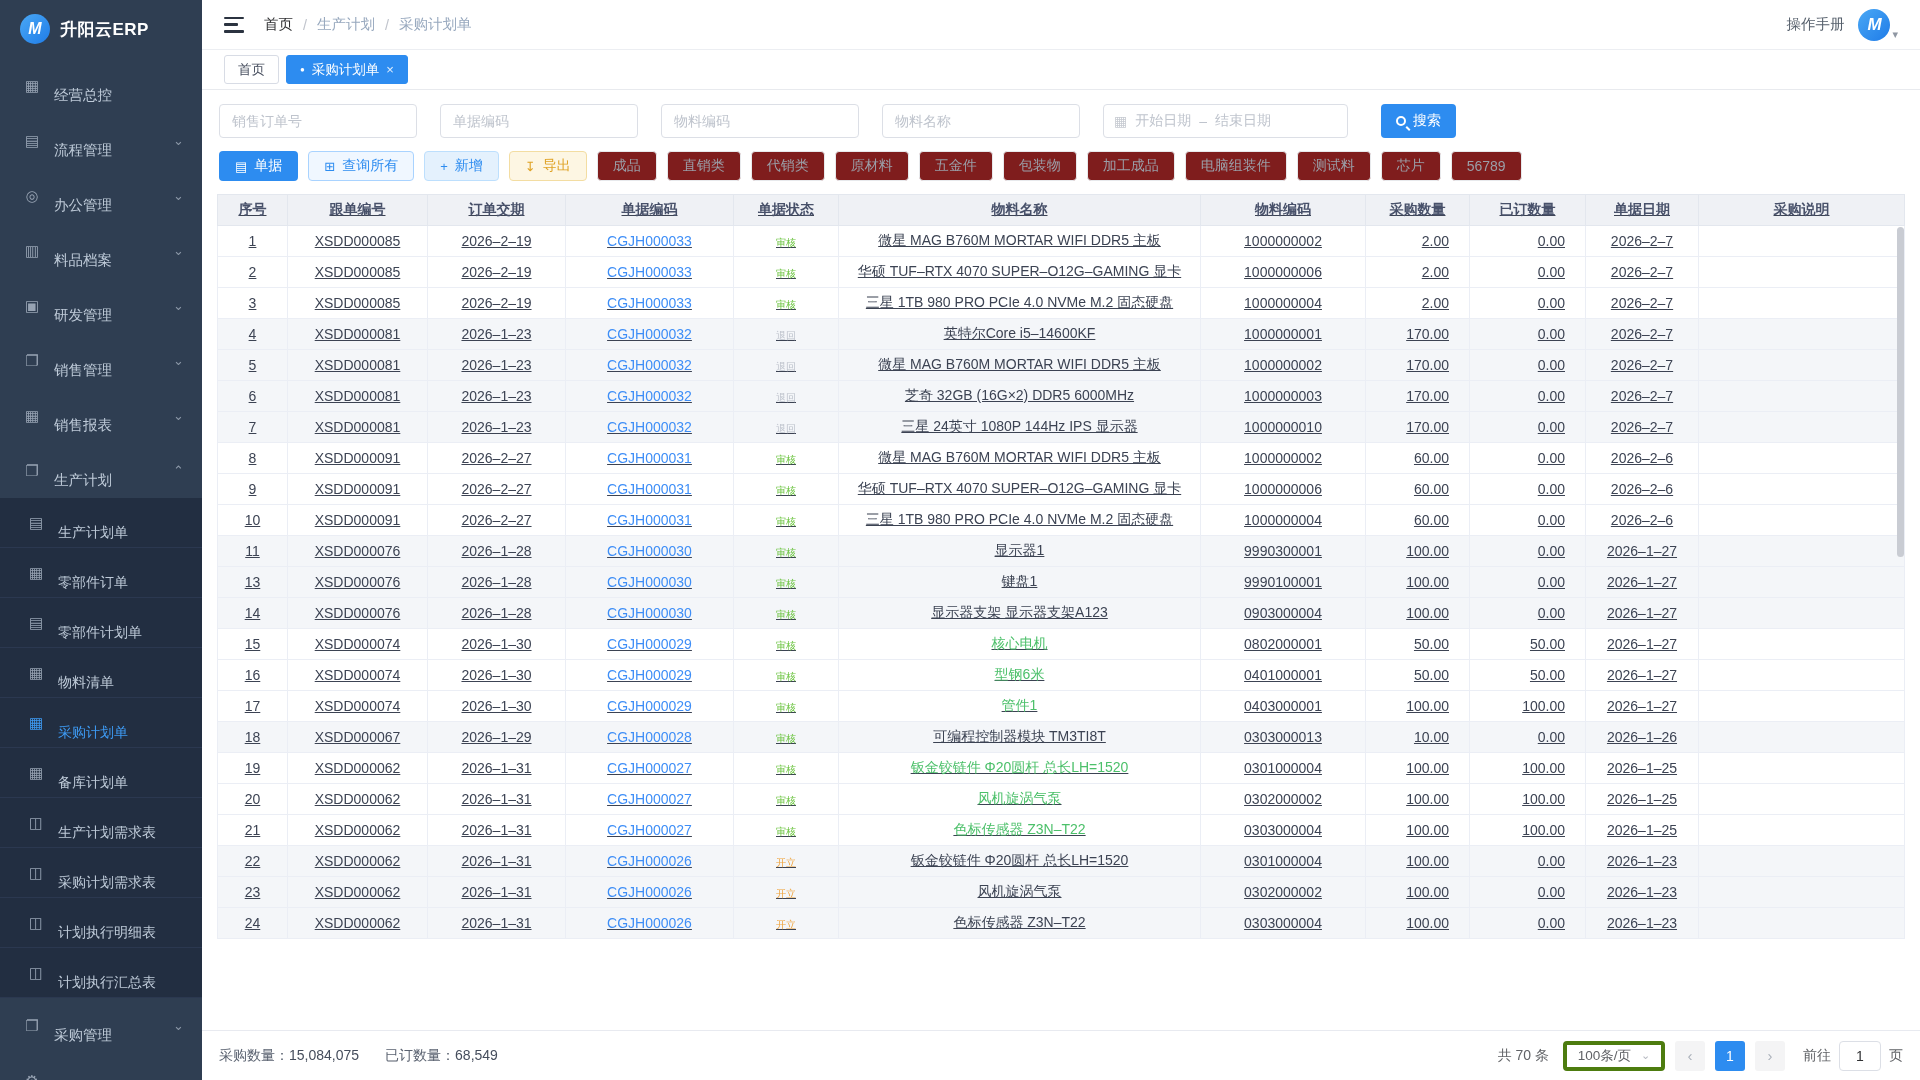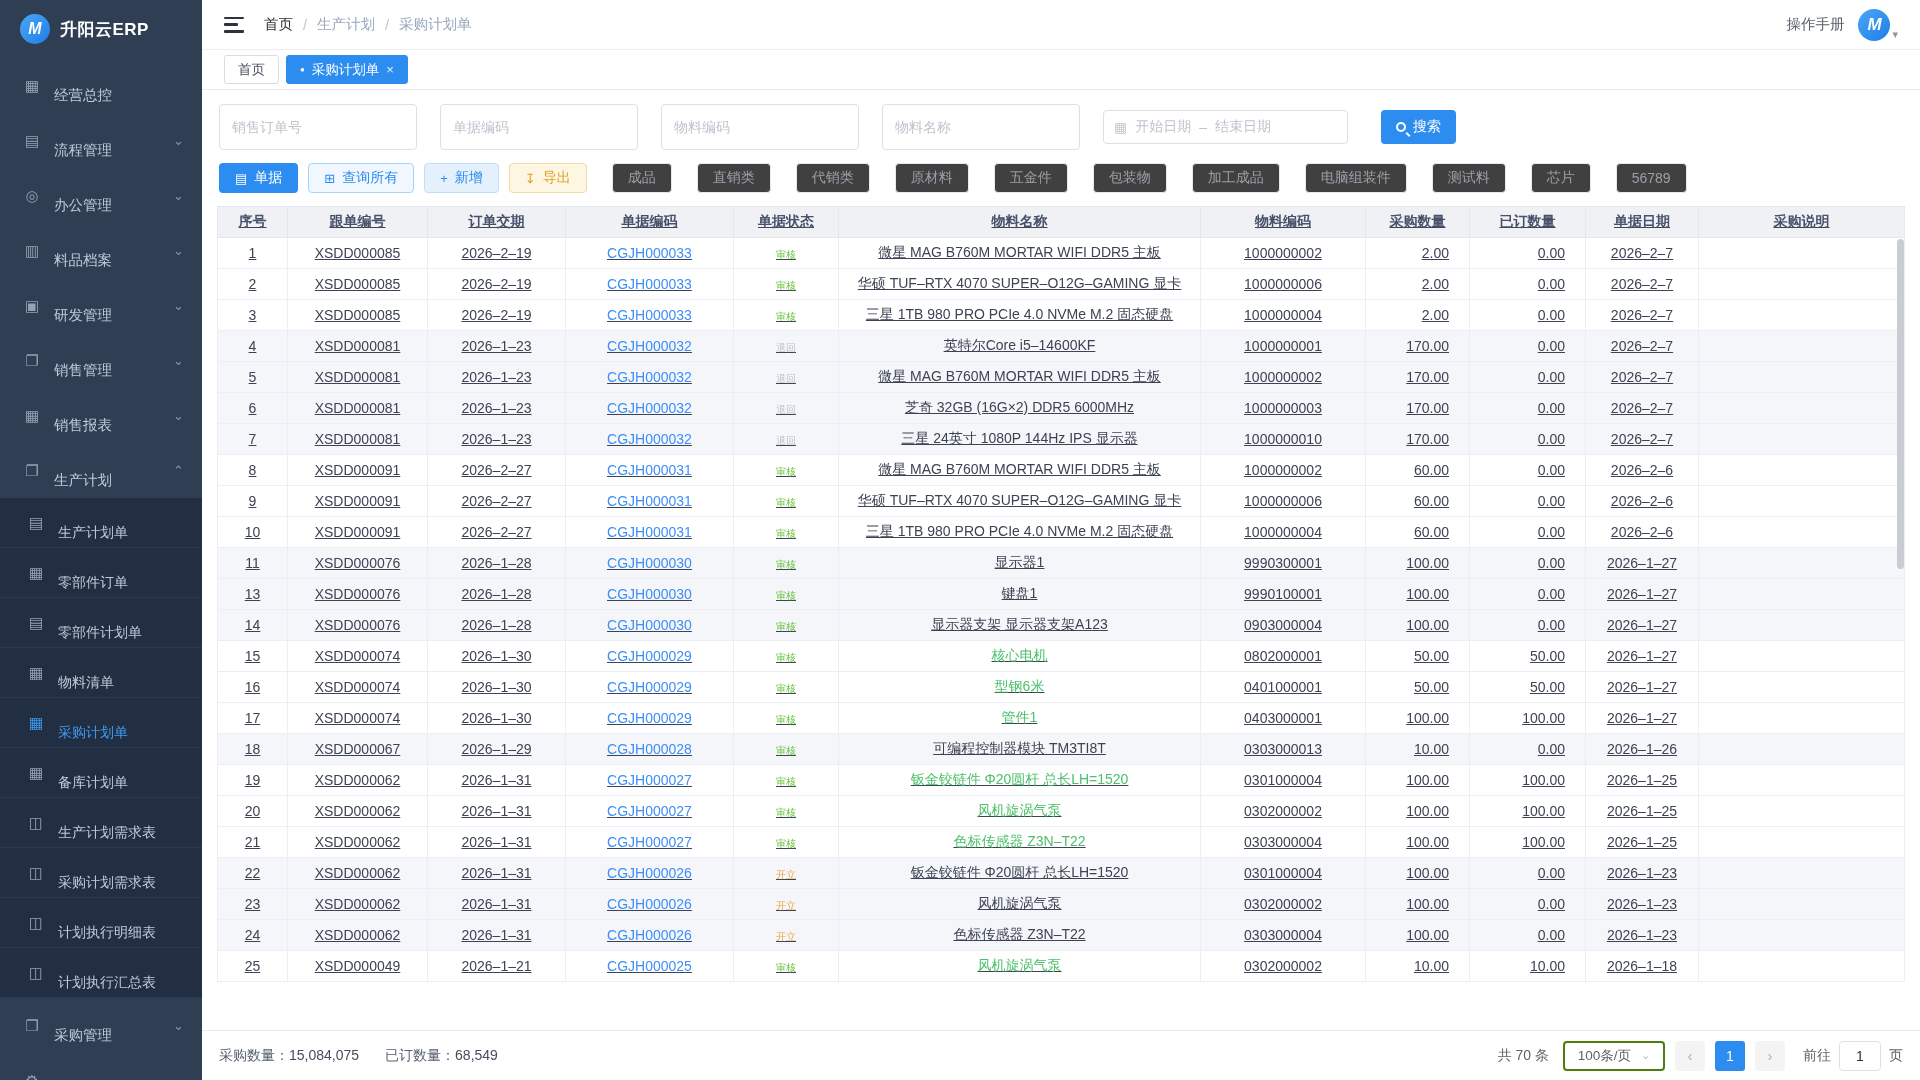--- a/index.html
+++ b/index.html
@@ -45,39 +45,39 @@
   .tab { height:29px; display:flex; align-items:center; gap:7px; padding:0 13px; border:1px solid #d8dce5; border-radius:3px; background:#fff; color:#495060; font-size:13.5px; cursor:pointer; }
   .tab.active { background:#2d8cf0; border-color:#2d8cf0; color:#fff; }
   .tab-dot { font-size:8px; line-height:1; }
   .tab-dot:empty, .tab-close:empty { display:none; }
   .tab-close { font-size:13px; opacity:.85; cursor:pointer; }
 
   .content { flex:1; display:flex; flex-direction:column; min-height:0; }
 
   
   .filters { display:flex; align-items:center; gap:23px; padding:14px 17px 10px; flex:none; }
-  .f-input { width:198px; height:46px; border:1px solid #dcdfe6; border-radius:4px; padding:0 12px; font-size:14px; color:#303133; outline:none; font-family:inherit; }
+  .f-input { width:198px; height:34px; border:1px solid #dcdfe6; border-radius:4px; padding:0 12px; font-size:14px; color:#303133; outline:none; font-family:inherit; }
   .f-input::placeholder { color:#bfc4cd; }
   .date-range { width:245px; height:34px; border:1px solid #dcdfe6; border-radius:4px; display:flex; align-items:center; padding:0 10px; gap:8px; color:#bfc4cd; font-size:14px; cursor:pointer; }
   .cal-icon { color:#c6cad1; font-size:14px; }
   .date-sep { color:#bfc4cd; }
   .search-btn { height:34px; padding:0 15px; margin-left:10px; background:#2d8cf0; border:none; border-radius:4px; color:#fff; font-size:14px; display:flex; align-items:center; gap:7px; cursor:pointer; font-family:inherit; }
   .mag-icon { width:10px; height:10px; border:2px solid #fff; border-radius:50%; position:relative; display:inline-block; }
   .mag-icon::after { content:""; position:absolute; width:2px; height:5px; background:#fff; transform:rotate(-45deg); left:9px; top:8px; }
 
   
   .actions { display:flex; align-items:center; gap:10px; padding:3px 17px 13px; flex:none; }
   .abtn { height:30px; padding:0 15px; border-radius:4px; font-size:14px; display:flex; align-items:center; gap:7px; cursor:pointer; border:1px solid transparent; font-family:inherit; background:#fff; }
   .abtn .a-glyph:empty { display:none; }
   .abtn .a-glyph { font-size:13px; }
   .abtn.primary { background:#2d8cf0; color:#fff; }
   .abtn.outline { background:#f0f7ff; border-color:#a9d3ff; color:#2d8cf0; }
   .abtn.soft    { background:#e4f1fd; border-color:#bddffd; color:#2d8cf0; }
   .abtn.warn    { background:#fdf6e3; border-color:#f3dda2; color:#dfa224; }
-  .abtn.plain   { background:#404040; border-color:#e7e9ec; color:#9b9fa8;margin-left:15px; }
+  .abtn.plain   { background:#7f1d1d; border-color:#e7e9ec; color:#9b9fa8; }
 
   
   .tablewrap { flex:1; min-height:0; margin:0 15px; position:relative; overflow:hidden;text-decoration:underline; }
   table { width:100%; border-collapse:collapse; table-layout:fixed; }
   thead th { height:31px; background:#eff1f5; color:#48516a; font-weight:700; font-size:14px; border:1px solid #e3e7ee; border-top:1px solid #e3e7ee; text-align:center; padding:0 6px; }
   tbody td { height:31px; border:1px solid #ebeef5; font-size:14px; color:#3c4353; text-align:center; padding:0 8px; white-space:nowrap; overflow:hidden; text-overflow:ellipsis; }
   tbody tr { background:#fff; }
   tbody tr.shade { background:#f4f6f9; }
   td:nth-child(8), td:nth-child(9) { text-align:right; padding-right:20px; }
   .doc-link { color:#3e8ef7; cursor:pointer; }
@@ -87,21 +87,21 @@
   .status.created  { color:#efa33c; }
   .mat-name.hl { color:#4cc06a; }
   .vscroll { position:absolute; right:1px; top:33px; width:7px; height:330px; border-radius:4px; background:#c9ccd3; cursor:pointer; }
 
   
   .pagebar { height:50px; flex:none; border-top:1px solid #e8eaf0; display:flex; align-items:center; padding:0 17px; font-size:14px; color:#5a6270; }
   .sum-item { margin-right:26px; }
   .sum-item b { font-weight:normal; color:#454d5c; }
   .pager { margin-left:auto; display:flex; align-items:center; gap:10px; }
   .total-text { color:#606266; margin-right:4px; }
-  .pagesize { width:102px; height:30px; border:2px solid #4d7c0f; border-radius:4px; display:flex; align-items:center; justify-content:center; gap:10px; color:#606266; font-size:13.5px; cursor:pointer; }
+  .pagesize { width:102px; height:30px; border:4px solid #4d7c0f; border-radius:4px; display:flex; align-items:center; justify-content:center; gap:10px; color:#606266; font-size:13.5px; cursor:pointer; }
   .ps-caret { color:#b4b8c0; font-size:11px; }
   .pg-btn { width:30px; height:30px; border-radius:3px; background:#f4f4f5; color:#aab0ba; display:flex; align-items:center; justify-content:center; font-size:15px; cursor:pointer; }
   .pg-cur { width:30px; height:30px; border-radius:3px; background:#2d8cf0; color:#fff; display:flex; align-items:center; justify-content:center; font-size:14px; cursor:pointer; }
   .goto { display:flex; align-items:center; gap:8px; margin-left:8px; color:#606266; }
   .goto-input { width:42px; height:30px; border:1px solid #dcdfe6; border-radius:4px; text-align:center; font-size:14px; color:#303133; outline:none; font-family:inherit; }
 </style>
 </head>
 <body>
 
 <div class="app">
@@ -739,33 +739,20 @@
                 <td><span class="doc-link">CGJH000026</span></td>
                 <td><span class="status created">开立</span></td>
                 <td><span class="mat-name">色标传感器 Z3N–T22</span></td>
                 <td>0303000004</td>
                 <td>100.00</td>
                 <td>0.00</td>
                 <td>2026–1–23</td>
                 <td></td>
               </tr>
 
-              <tr>
-                <td>25</td>
-                <td>XSDD000049</td>
-                <td>2026–1–21</td>
-                <td><span class="doc-link">CGJH000025</span></td>
-                <td><span class="status approved">审核</span></td>
-                <td><span class="mat-name hl">风机旋涡气泵</span></td>
-                <td>0302000002</td>
-                <td>10.00</td>
-                <td>10.00</td>
-                <td>2026–1–18</td>
-                <td></td>
-              </tr>
 
             </tbody>
         </table>
         <div class="vscroll"></div>
       </div>
 
       <footer class="pagebar">
         <span class="sum-item">
           <span>采购数量：</span><b>15,084,075</b>
         </span>

